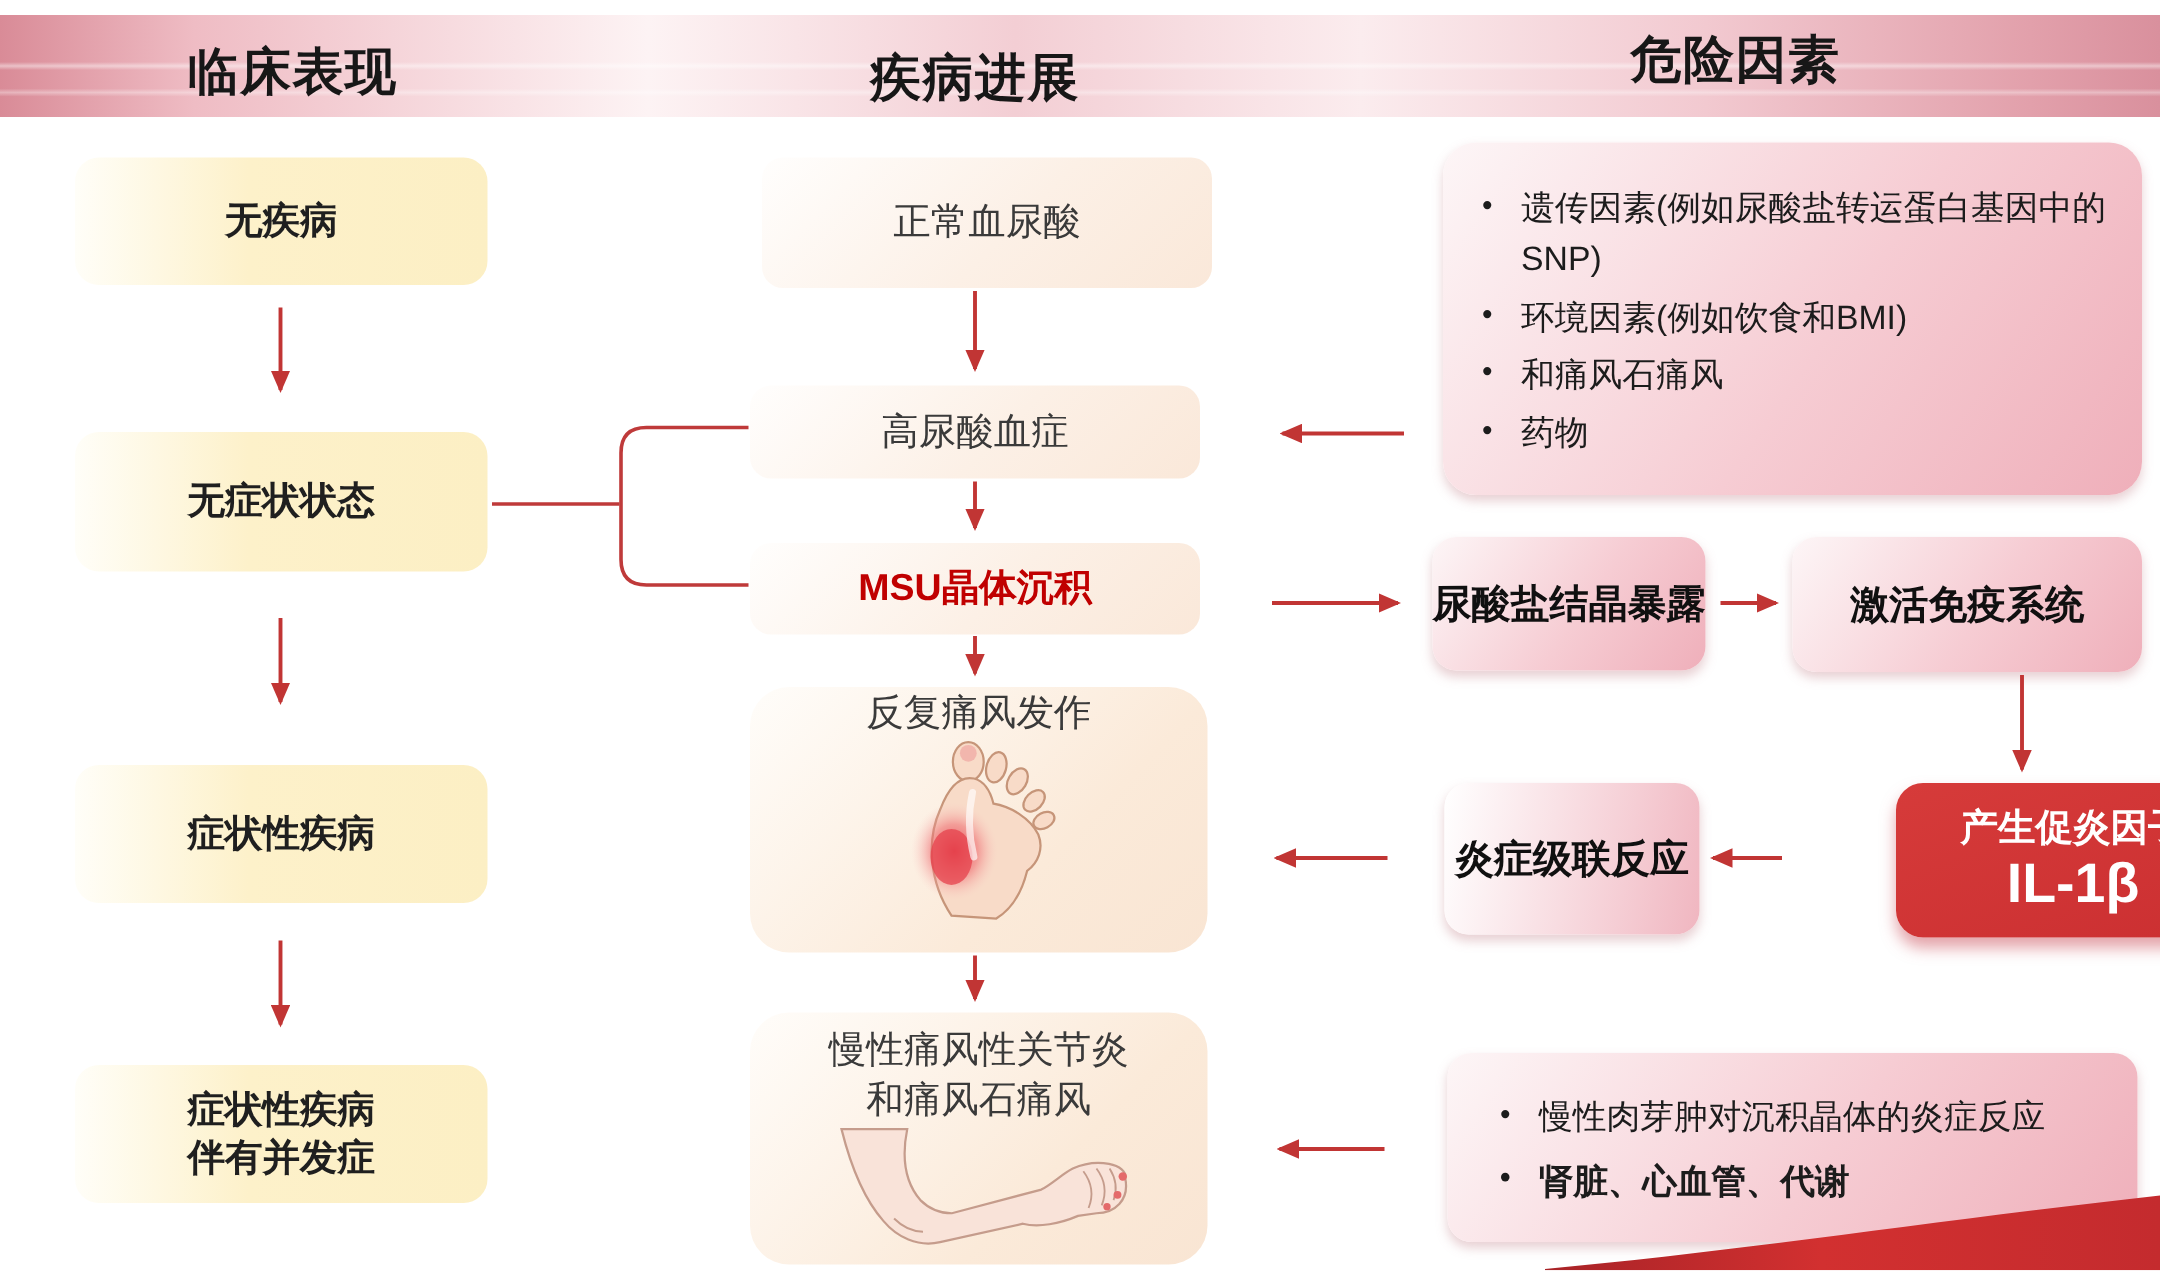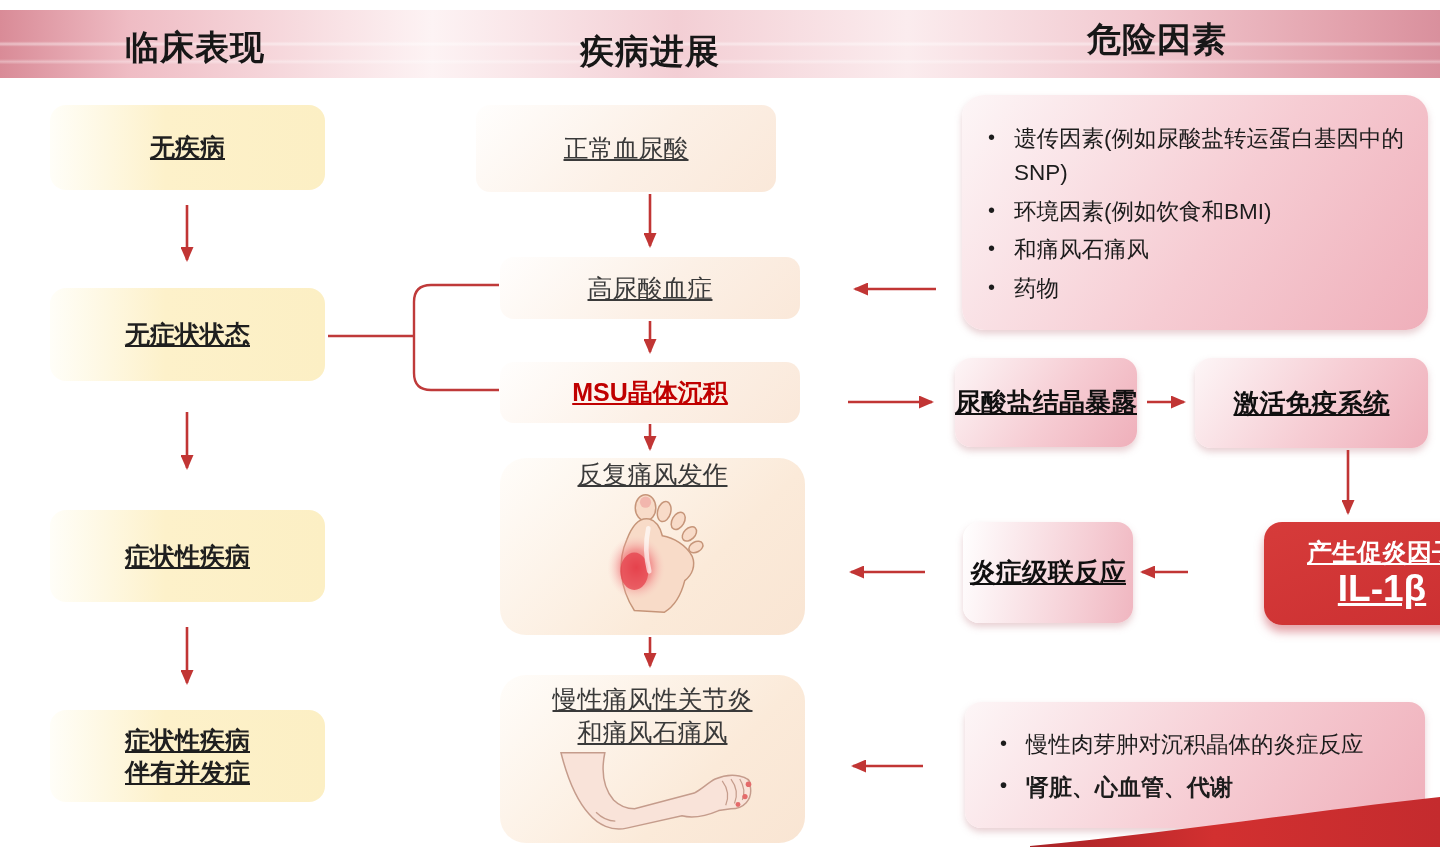--- a/index.html
+++ b/index.html
@@ -16,21 +16,21 @@
     content:"";position:absolute;inset:0;
     background:linear-gradient(180deg,rgba(255,255,255,0) 46%,rgba(255,255,255,.45) 50%,rgba(255,255,255,0) 54%,rgba(255,255,255,0) 72%,rgba(255,255,255,.35) 76%,rgba(255,255,255,0) 80%);
   }
   .htitle{
     position:absolute;width:240px;text-align:center;
     font-size:34px;font-weight:bold;color:#171717;letter-spacing:1px;
   }
   
   .box{
     position:absolute;display:flex;flex-direction:column;align-items:center;justify-content:center;
-    text-align:right;box-sizing:border-box;text-decoration:underline;
+    text-align:right;box-sizing:border-box;
   }
   .ybox{
     background:linear-gradient(90deg,#fffef8 0%,#fdf1ca 42%,#fcefc4 100%);
     border-radius:16px;font-size:25px;font-weight:bold;color:#1f1f1f;line-height:1.3;
   }
   .pbox{
     background:linear-gradient(135deg,#fffefd 0%,#fcf0e6 55%,#fae8d9 100%);
     border-radius:14px;font-size:25px;color:#3a3a3a;line-height:1.3;
   }
   .pbox-big{
@@ -71,21 +71,21 @@
   <div class="htitle" style="left:1037px;top:17px;">危险因素</div>
 
   <div class="box ybox" style="left:50px;top:105px;width:275px;height:85px;">无疾病</div>
   <div class="box ybox" style="left:50px;top:288px;width:275px;height:93px;">无症状状态</div>
   <div class="box ybox" style="left:50px;top:510px;width:275px;height:92px;">症状性疾病</div>
   <div class="box ybox" style="left:50px;top:710px;width:275px;height:92px;">
     <span>症状性疾病</span>
     <span>伴有并发症</span>
   </div>
 
-  <div class="box pbox" style="left:476px;top:105px;width:300px;height:87px;">正常血尿酸</div>
+  <div class="box pbox" style="left:508px;top:105px;width:300px;height:87px;">正常血尿酸</div>
   <div class="box pbox" style="left:500px;top:257px;width:300px;height:62px;">高尿酸血症</div>
   <div class="box pbox msu" style="left:500px;top:362px;width:300px;height:61px;">MSU晶体沉积</div>
 
   <div class="box pbox-big" style="left:500px;top:458px;width:305px;height:177px;">
     <span>反复痛风发作</span>
     <svg viewBox="0 0 120 135" width="112" height="126" aria-hidden="true">
       <defs>
         <radialGradient id="footglow" cx="50%" cy="50%" r="50%">
           <stop offset="0%" stop-color="#e23b46" stop-opacity="0.95"></stop>
           <stop offset="55%" stop-color="#ee6b71" stop-opacity="0.55"></stop>

